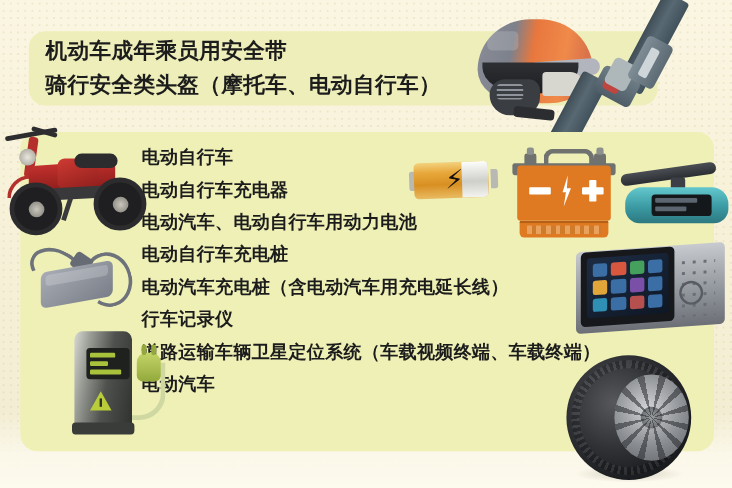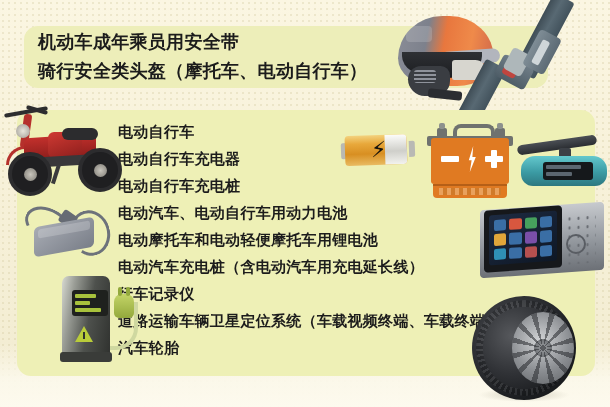--- a/index.html
+++ b/index.html
@@ -433,27 +433,26 @@
   <div class="red"></div>
   <div class="tongue"></div>
   <div class="buckle"></div>
 </div>
 
 <div class="panel" id="panel-main"></div>
 
 <div class="txt" id="main-lines">
   <div>电动自行车</div>
   <div>电动自行车充电器</div>
+  <div>电动汽车、电动自行车用动力电池</div>
   <div>电动自行车充电桩</div>
-  <div>电动汽车、电动自行车用动力电池</div>
-  <div>电动摩托车和电动轻便摩托车用锂电池</div>
   <div>电动汽车充电桩（含电动汽车用充电延长线）</div>
   <div>行车记录仪</div>
   <div>道路运输车辆卫星定位系统（车载视频终端、车载终端）</div>
-  <div>汽车轮胎</div>
+  <div>电动汽车</div>
 </div>
 
 <div class="obj" id="ebike">
   <div class="bar"></div>
   <div class="bar2"></div>
   <div class="col"></div>
   <div class="headlight"></div>
   <div class="fender"></div>
   <div class="frame"></div>
   <div class="body"></div>

